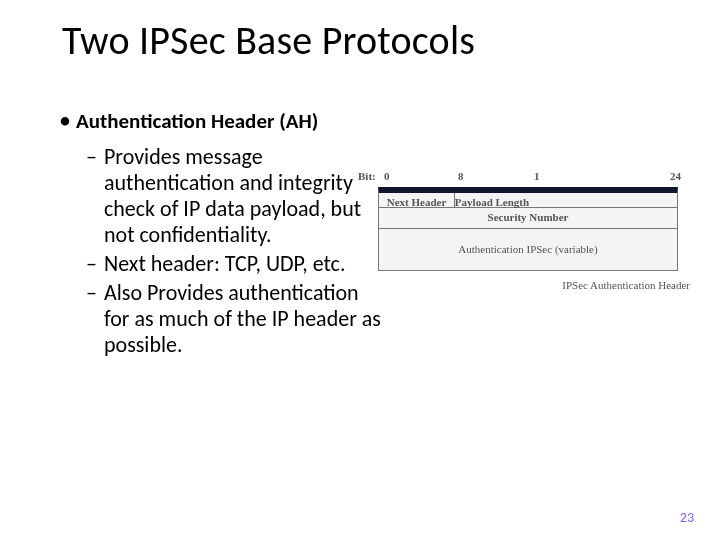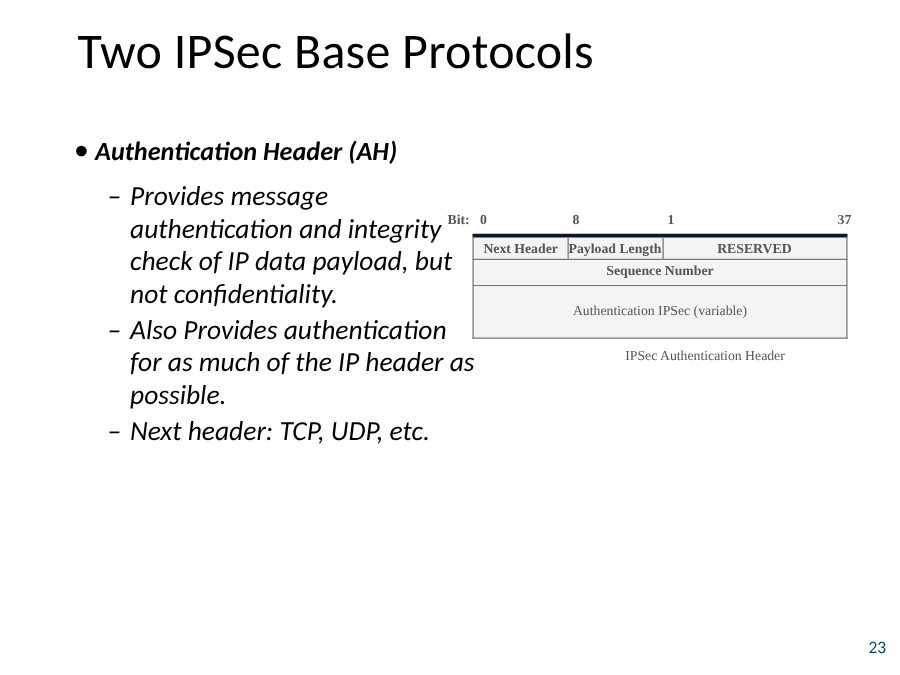--- a/index.html
+++ b/index.html
@@ -25,21 +25,20 @@
     top: 16px;
     font-size: 40px;
     font-weight: 400;
     letter-spacing: 0.2px;
   }
   .content {
     position: absolute;
     left: 62px;
     top: 108px;
     width: 620px;
-    font-style: italic;
   }
   .l1 {
     font-size: 21px;
     font-weight: 700;
     margin: 0 0 10px 0;
     position: relative;
     padding-left: 14px;
   }
   .l1::before {
     content: "•";
@@ -90,84 +89,83 @@
   .row {
     height: 21px;
     border: 1px solid #777;
     border-top: none;
     box-sizing: border-box;
     text-align: center;
     line-height: 19px;
     position: relative;
     background: #f4f4f4;
   }
-  .row.first { border-top: 3px solid #0f172a; }
+  .row.first { border-top: 6px solid #0f172a; }
   .row .cell {
     position: absolute;
     top: 0;
     bottom: 0;
     border-right: 1px solid #777;
     line-height: 19px;
   }
   .row .cell:last-child { border-right: none; }
   .bold { font-weight: 700; }
   .shadow {
     position: absolute;
     background: #cfcfcf;
     z-index: -1;
   }
   .caption {
-    text-align: center;
+    text-align: right;
     font-size: 11px;
     color: #555;
     margin-top: 8px;
     margin-left: 60px;
   }
   .pagenum {
     position: absolute;
-    right: 11px;
+    right: 26px;
     bottom: 14px;
     font-size: 14px;
-    color: #0c4a6e;
+    color: #8b5cf6;
   }
 </style>
 </head>
 <body>
 
 <div class="slide">
 
   <div class="title">Two IPSec Base Protocols</div>
 
   <div class="content">
     <div class="l1">Authentication Header (AH)</div>
     <div class="sub">
       <div class="l2">Provides message authentication and integrity check of IP data payload, but not confidentiality.</div>
+      <div class="l2">Next header: TCP, UDP, etc.</div>
       <div class="l2">Also Provides authentication for as much of the IP header as possible.</div>
-      <div class="l2">Next header: TCP, UDP, etc.</div>
     </div>
   </div>
 
   <div class="diagram">
     <div class="bitrow">
       <span style="left:-24px;" class="bold">Bit:</span>
       <span style="left:2px;" class="bold">0</span>
       <span style="left:76px;" class="bold">8</span>
       <span style="left:152px;" class="bold">1</span>
-      <span style="left:288px;" class="bold">37</span>
+      <span style="left:288px;" class="bold">24</span>
     </div>
 
     <div class="tbl">
       <div class="shadow" style="left:3px; top:3px; width:300px; height:105px;"></div>
 
       <div class="row first">
         <div class="cell bold" style="left:0; width:75px;">Next Header</div>
         <div class="cell bold" style="left:75px; width:76px;font-family:Liberation Serif, serif;">Payload Length</div>
-        <div class="cell bold" style="left:151px; right:0;">RESERVED</div>
       </div>
-      <div class="row bold">Sequence Number</div>
+      <div class="row bold">Security Number</div>
       <div class="row" style="height:42px; line-height:40px;">Authentication IPSec (variable)</div>
     </div>
 
     <div class="caption">IPSec Authentication Header</div>
   </div>
 
   <div class="pagenum">23</div>
 </div>
 
 </body></html>

